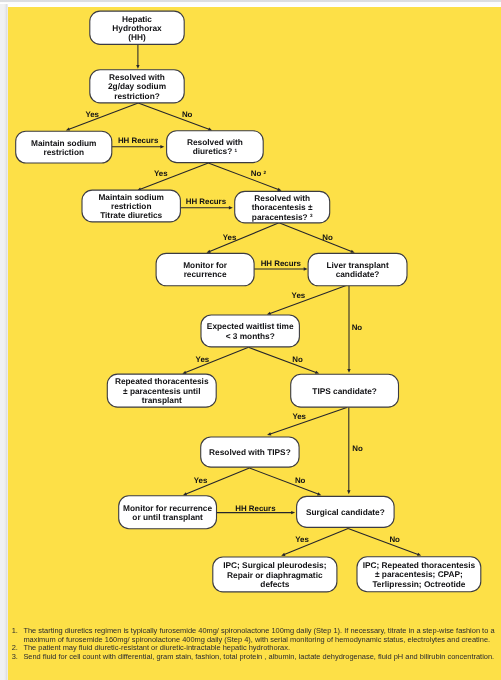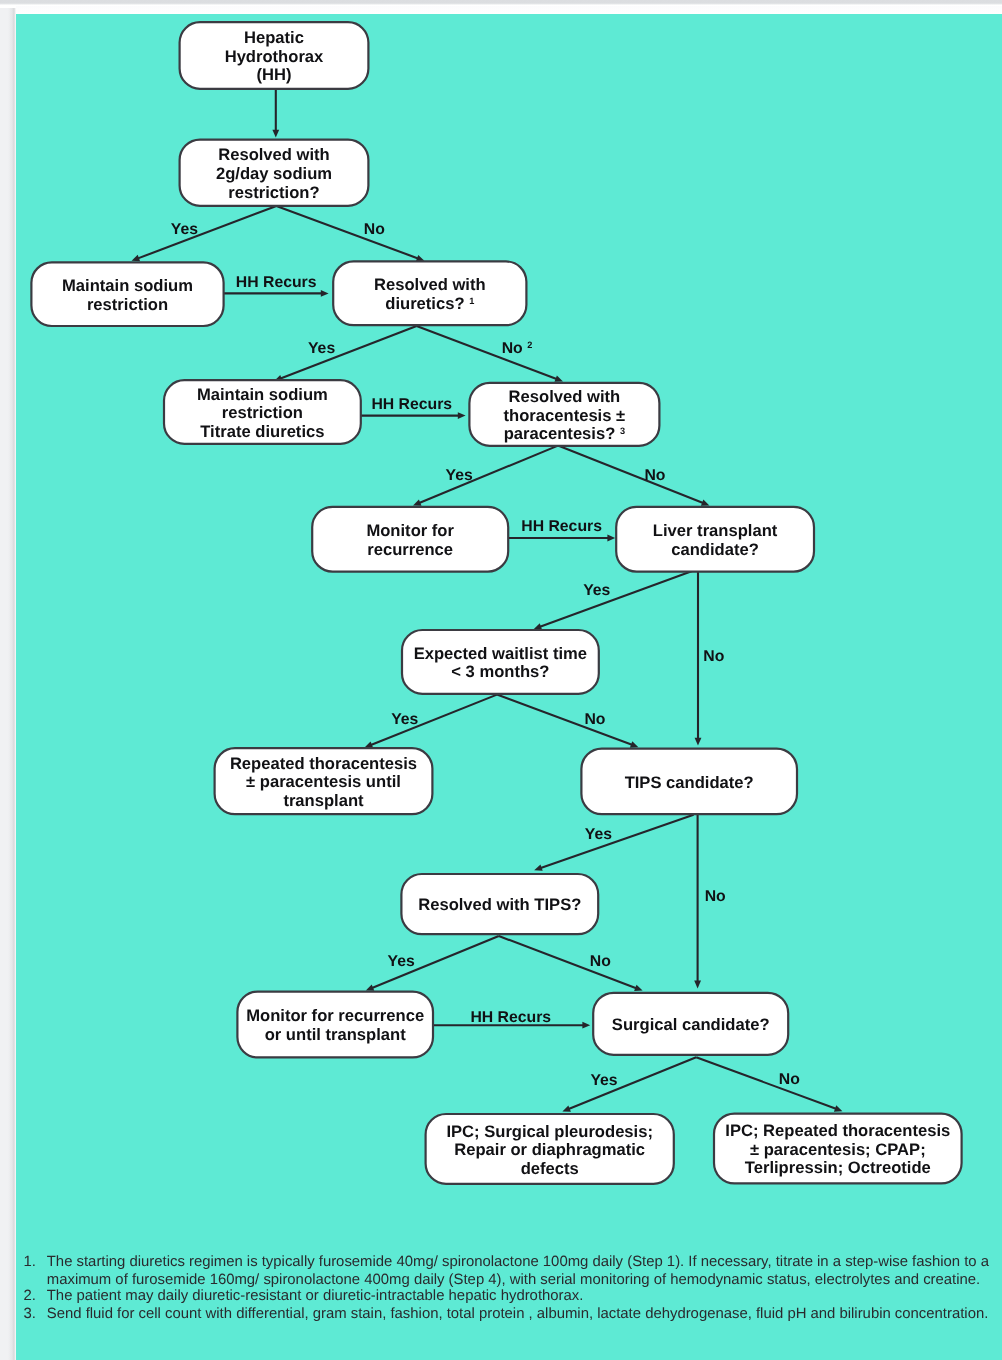--- a/index.html
+++ b/index.html
@@ -2,21 +2,21 @@
 <html><head>
 <meta charset="utf-8">
 <title>Hepatic Hydrothorax Management Algorithm</title>
 <style>
   html,body{margin:0;padding:0;background:#fff;}
   body{
     width:501px;height:680px;overflow:hidden;
     font-family:"Liberation Sans", sans-serif;
     -webkit-font-smoothing:antialiased;
   }
-  #page{position:relative;width:501px;height:680px;background:#5eead4;}
+  #page{position:relative;width:501px;height:680px;background:#fde047;}
   #leftstrip{position:absolute;left:0;top:0;width:8px;height:680px;
     background:linear-gradient(to right,#f0f1f3 0px,#f0f1f3 4px,#e6e7e9 6px,#d8d9db 7px,#fdfdfd 8px);}
   #topbar{position:absolute;left:0;top:0;width:501px;height:4px;
     background:linear-gradient(to bottom,#dbdde0 0px,#dcdee1 1.6px,#ffffff 2.6px,#ffffff 4px);}
   #topbar2{position:absolute;left:8px;top:3px;width:493px;height:4px;
     background:linear-gradient(to bottom,#fbfbfd 0px,#fdfdfe 2px,#ffffff 4px);}
   svg#diagram{position:absolute;left:0;top:0;width:501px;height:612px;display:block;}
   .nodebox{fill:#ffffff;stroke:#3b3b42;stroke-width:1.1;}
   svg#diagram text{-webkit-font-smoothing:antialiased;text-rendering:geometricPrecision;}
   .nodetext{font-family:"Liberation Sans",sans-serif;font-weight:bold;fill:#111114;
@@ -232,17 +232,17 @@
         <text class="edgelabel" x="200.6" y="483.1">Yes</text>
         <text class="edgelabel" x="300.2" y="483.1">No</text>
         <text class="edgelabel" x="255.4" y="511">HH Recurs</text>
         <text class="edgelabel" x="302" y="542.3">Yes</text>
         <text class="edgelabel" x="394.7" y="542.2">No</text>
       </g>
   </svg>
   <div id="footnotes">
     <ol class="fnlist" id="fnlist">
         <li><span class="num">1.</span><span>The starting diuretics regimen is typically furosemide 40mg/ spironolactone 100mg daily (Step 1).  If necessary, titrate in a step-wise fashion to a maximum of furosemide 160mg/ spironolactone 400mg daily (Step 4), with serial monitoring of hemodynamic status, electrolytes and creatine.</span></li>
-        <li><span class="num">2.</span><span>The patient may daily diuretic-resistant or diuretic-intractable hepatic hydrothorax.</span></li>
+        <li><span class="num">2.</span><span>The patient may fluid diuretic-resistant or diuretic-intractable hepatic hydrothorax.</span></li>
         <li><span class="num">3.</span><span>Send fluid for cell count with differential, gram stain, fashion, total protein , albumin, lactate dehydrogenase, fluid pH and bilirubin concentration.</span></li>
       </ol>
   </div>
 </div>
 
 </body></html>

